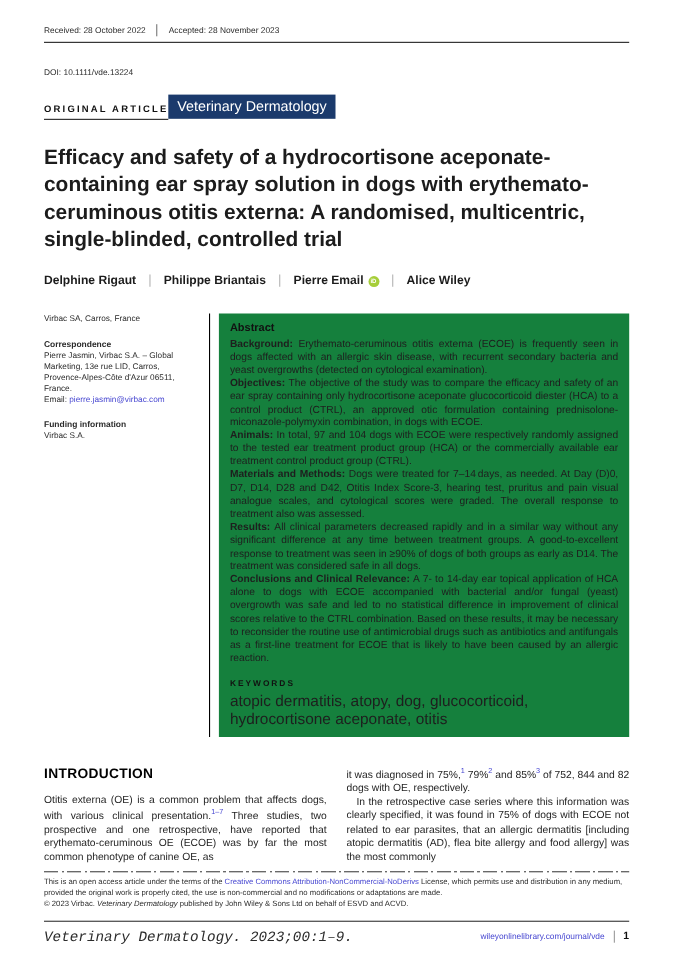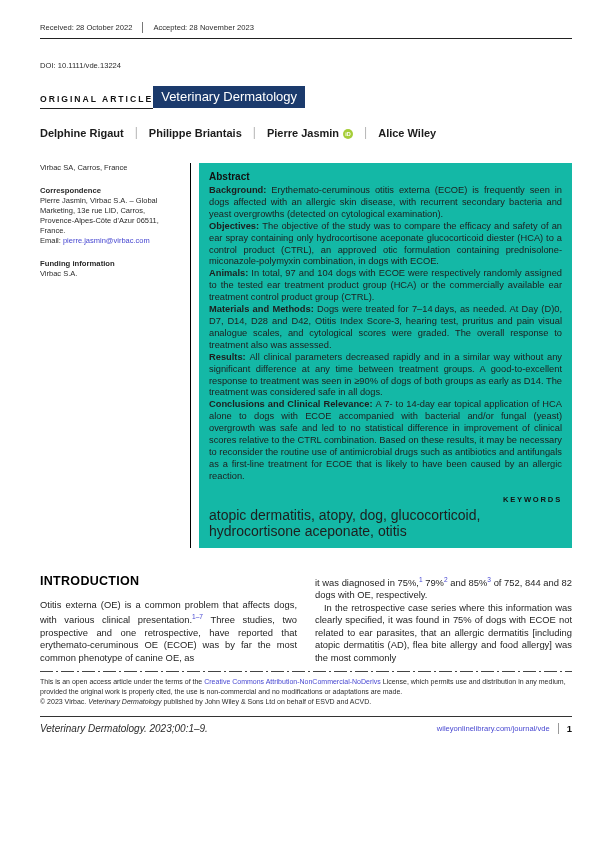--- a/index.html
+++ b/index.html
@@ -22,42 +22,42 @@
   .authors { margin-top:16px; font-size:11px; font-weight:bold; color:#1c1c1c; display:flex; align-items:flex-end; }
   .auth-sep { color:#b5b5b5; font-weight:normal; margin:0 11px; font-size:12px; }
   .orcid { display:inline-flex; align-items:center; justify-content:center; width:10px; height:10px; border-radius:50%; background:#a6ce39; color:#fff; font-size:5.5px; font-weight:bold; margin-left:4px; }
 
   
   .abs-row { display:flex; margin-top:24px; }
   .side { width:150px; padding-right:9px; font-size:7.5px; line-height:10px; color:#2b2b2b; flex-shrink:0; }
   .side .blk { margin-top:13px; }
   .side b { font-size:7.7px; }
   .vline { width:1px; background:#000; flex-shrink:0; }
-  .absbox { flex:1; margin-left:8px; background:#14b8a6; padding:8px 10px 9px 10px; }
+  .absbox { flex:1; margin-left:8px; background:#15803d; padding:8px 10px 9px 10px; }
   .absbox h2 { font-size:10px; margin-bottom:3px; color:#111; }
   .absbox p { font-size:9.3px; line-height:11.9px; text-align:justify; color:#1e1e1e; }
-  .kw-head { font-size:7.6px; font-weight:bold; letter-spacing:1.8px; margin-top:12px; color:#111;text-align:right; }
+  .kw-head { font-size:7.6px; font-weight:bold; letter-spacing:1.8px; margin-top:12px; color:#111; }
   .kw-text { font-size:14px; margin-top:3px; color:#1e1e1e; }
 
   
   .cols { display:flex; gap:18px; margin-top:26px; }
   .col { width:257px; }
   .col h2 { font-size:12.5px; letter-spacing:0.3px; color:#000000; margin-bottom:11px; }
   .col p { font-size:9.4px; line-height:12.5px; text-align:justify; color:#1e1e1e; }
   .col p.indent { text-indent:9px; }
   sup { color:#4747d1; font-size:6.6px; }
 
   
   .dashline { height:1px; margin-top:7px; background:repeating-linear-gradient(to right,#444 0 13px,transparent 13px 16px,#444 16px 18px,transparent 18px 21px); }
   .footnote { margin-top:5px; font-size:7px; line-height:9.4px; color:#2b2b2b; }
   .copyright { font-size:7px; line-height:9.4px; color:#2b2b2b; margin-top:1px; }
   .link { color:#4747d1; }
   .botline { border-top:1px solid #333; margin-top:9px; }
   .foot-row { display:flex; justify-content:space-between; align-items:center; margin-top:6px; }
-  .foot-left { font-size:10px; font-style:italic; color:#2b2b2b; }
+  .foot-left { font-size:13px; font-style:italic; color:#2b2b2b;font-family:Liberation Mono, monospace; }
   .foot-right { display:flex; align-items:center; font-size:7.6px; }
   .foot-sep { width:1px; height:11px; background:#999; margin:0 8px; }
   .pageno { font-size:9.5px; font-weight:bold; color:#111; }
 </style>
 </head>
 <body>
 
 <div class="page">
 
   <div class="recv-row">
@@ -66,27 +66,28 @@
     <span>Accepted: 28 November 2023</span>
   </div>
 
   <div class="doi-row">DOI: 10.1111/vde.13224</div>
 
   <div class="type-row">
     <span class="article-type">ORIGINAL ARTICLE</span>
     <span class="journal-badge">Veterinary Dermatology</span>
   </div>
 
+  <h1 class="title">Efficacy and safety of a hydrocortisone aceponate-containing ear spray solution in dogs with erythemato-ceruminous otitis externa: A randomised, multicentric, single-blinded, controlled trial</h1>
 
   <div class="authors">
     <span>Delphine Rigaut</span>
     <span class="auth-sep">|</span>
     <span>Philippe Briantais</span>
     <span class="auth-sep">|</span>
-    <span>Pierre Jasmin</span>
+    <span>Pierre Email</span>
     <span class="orcid">iD</span>
     <span class="auth-sep">|</span>
     <span>Alice Wiley</span>
   </div>
 
   <div class="abs-row">
     <div class="side">
       <div>Virbac SA, Carros, France</div>
       <div class="blk">
         <b>Correspondence</b><br>

